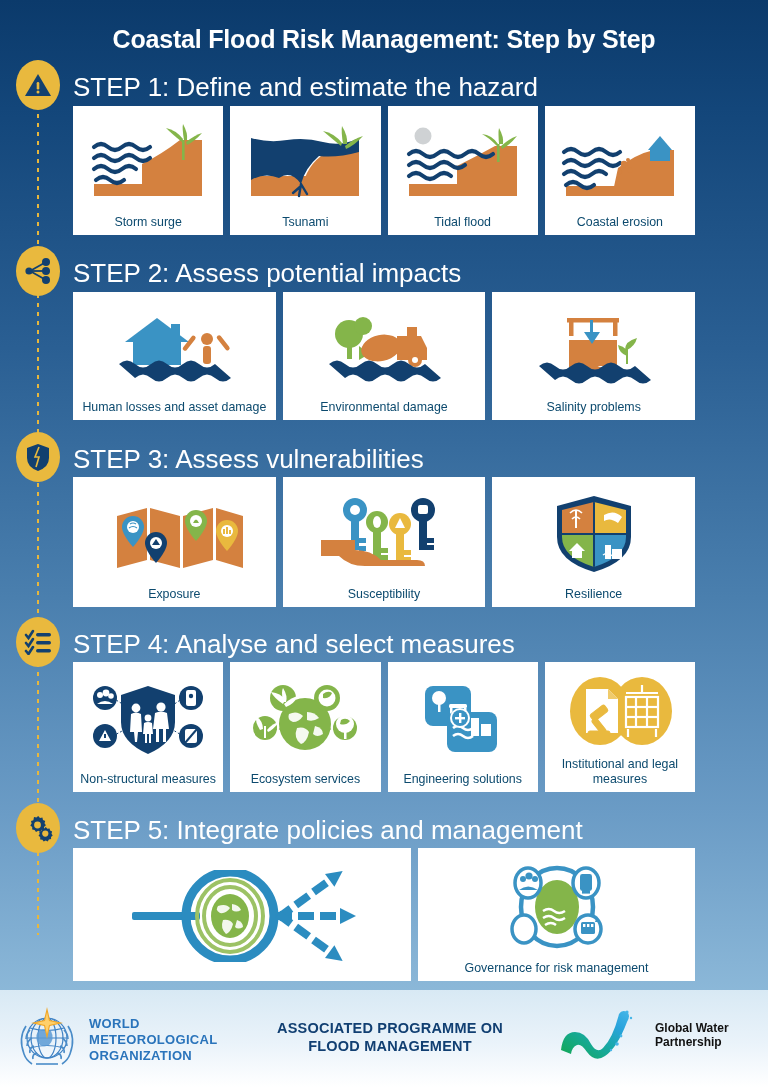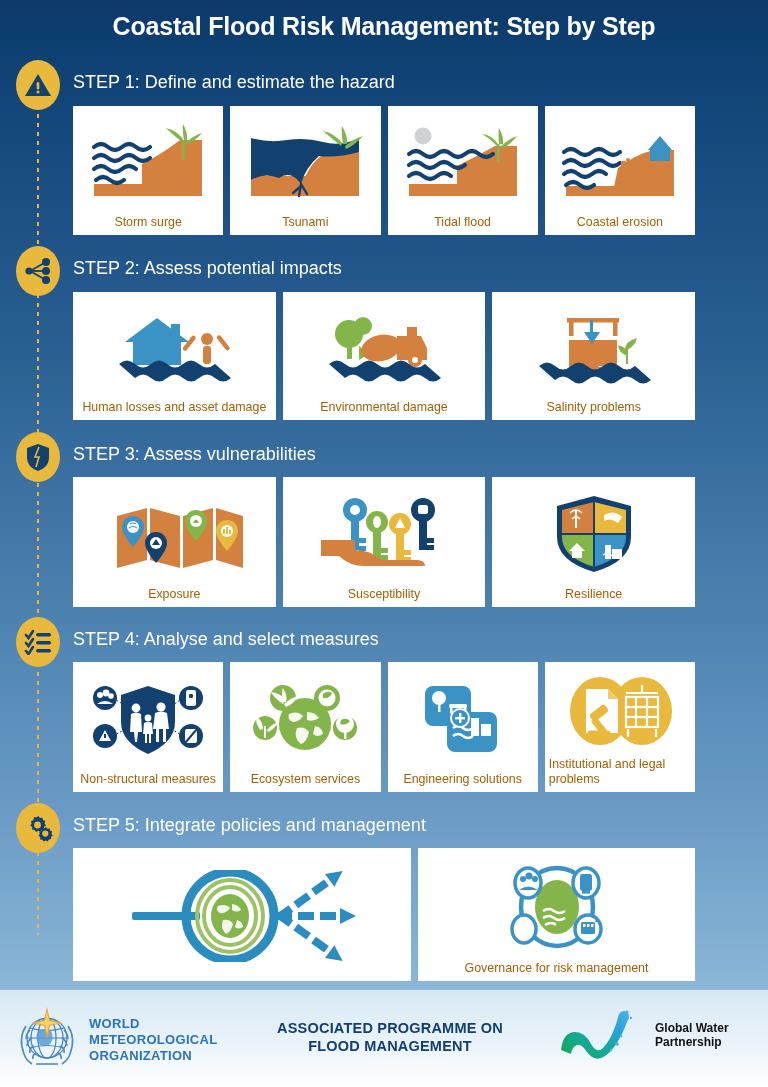--- a/index.html
+++ b/index.html
@@ -20,21 +20,21 @@
        #4a7fae 55%,
        #6b9cc6 75%,
        #8db9d9 92%,
        #a6cbe3 100%);
     overflow: hidden;
   }
 
   
   .title {
     position: absolute;
-    top: 12px; left: 0; width: 768px;
+    top: 25px; left: 0; width: 768px;
     text-align: center;
     color: #ffffff;
     font-size: 25px;
     font-weight: bold;
     letter-spacing: -0.2px;
   }
 
   
   .spine {
     position: absolute;
@@ -58,21 +58,21 @@
     background: #e9b93e;
     display: flex; align-items: center; justify-content: center;
     z-index: 3;
   }
   .badge svg { display: block; }
 
   .step-title {
     position: absolute;
     left: 73px;
     color: #ffffff;
-    font-size: 18px;
+    font-size: 26px;
     font-weight: normal;
     white-space: nowrap;
   }
 
   .cards {
     position: absolute;
     left: 73px;
     width: 622px;
     display: flex;
     gap: 7px;
@@ -87,23 +87,23 @@
     flex: 1 1 0;
   }
   .card .art {
     flex: 1 1 auto;
     display: flex;
     align-items: center;
     justify-content: center;
     width: 100%;
   }
   .card .cap {
-    color: #a16207;
+    color: #0c4a6e;
     font-size: 12.4px;
-    text-align: left;
+    text-align: center;
     line-height: 1.16;
     padding-top: 4px;
   }
 
   
   .footer {
     position: absolute;
     left: 0; bottom: 0;
     width: 768px; height: 97px;
     background: linear-gradient(to bottom, #d8e9f4 0%, #eaf3fa 55%, #ffffff 100%);
@@ -590,21 +590,21 @@
               <rect x="70" y="26" width="32" height="30"></rect>
               <line x1="70" y1="36" x2="102" y2="36"></line>
               <line x1="70" y1="46" x2="102" y2="46"></line>
               <line x1="80" y1="26" x2="80" y2="56"></line>
               <line x1="91" y1="26" x2="91" y2="56"></line>
               <path d="M70 22 h32 M86 14 v8"></path>
               <path d="M72 58 v8 M100 58 v8"></path>
             </g>
           </svg>
         </div>
-        <div class="cap">Institutional and legal problems</div>
+        <div class="cap">Institutional and legal measures</div>
       </div>
 
     </div>
   </div>
 
   <div class="step">
     <div class="badge" style="top:803px">
       <span>
         <svg width="30" height="28" viewBox="0 0 30 28">
           <g fill="#12406f">

